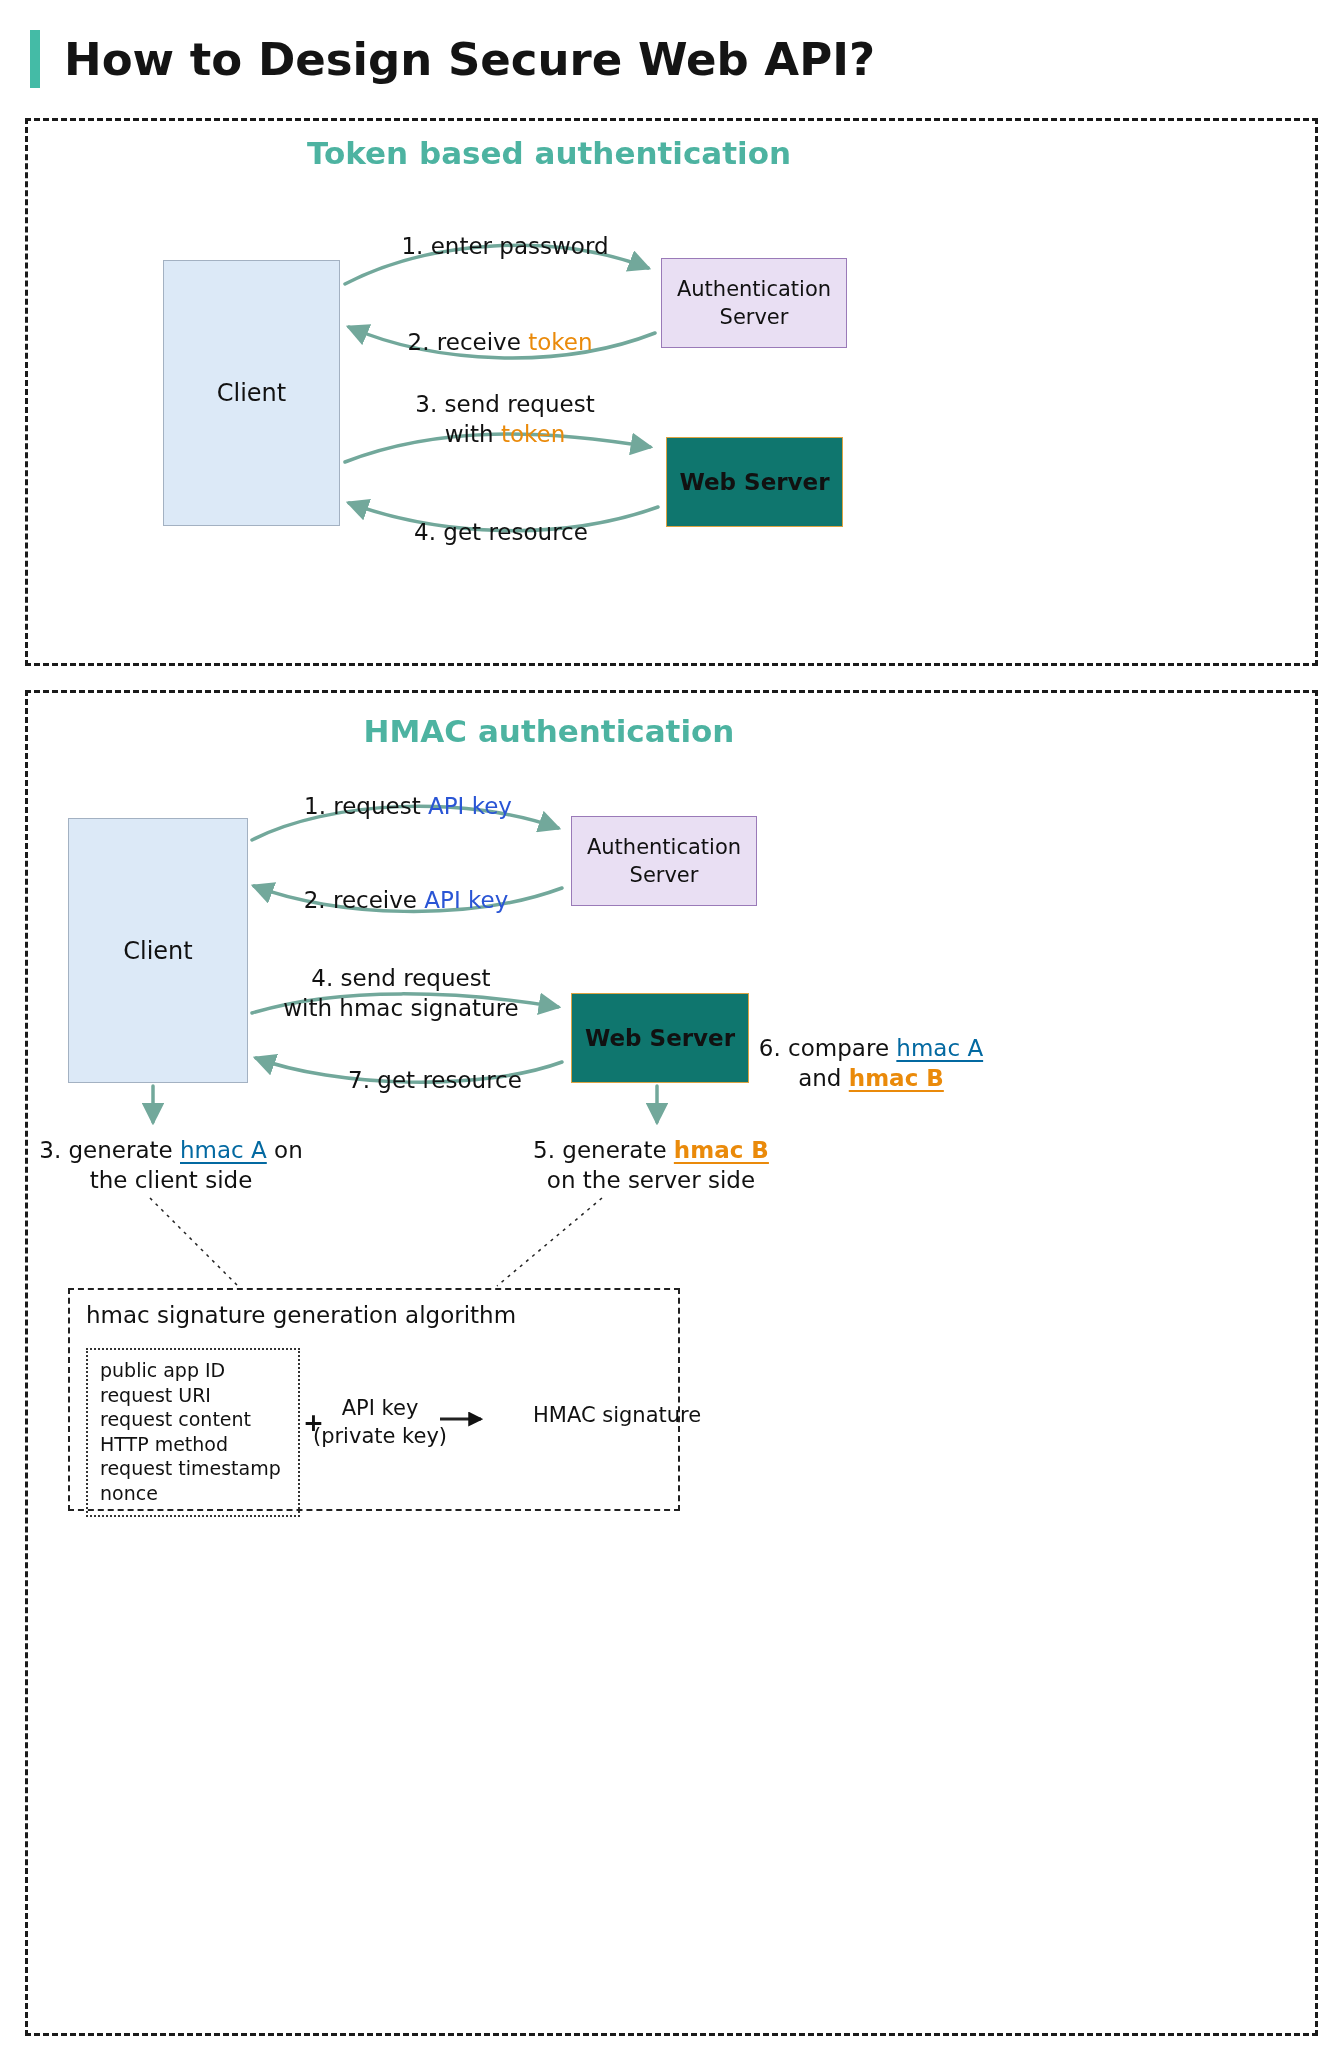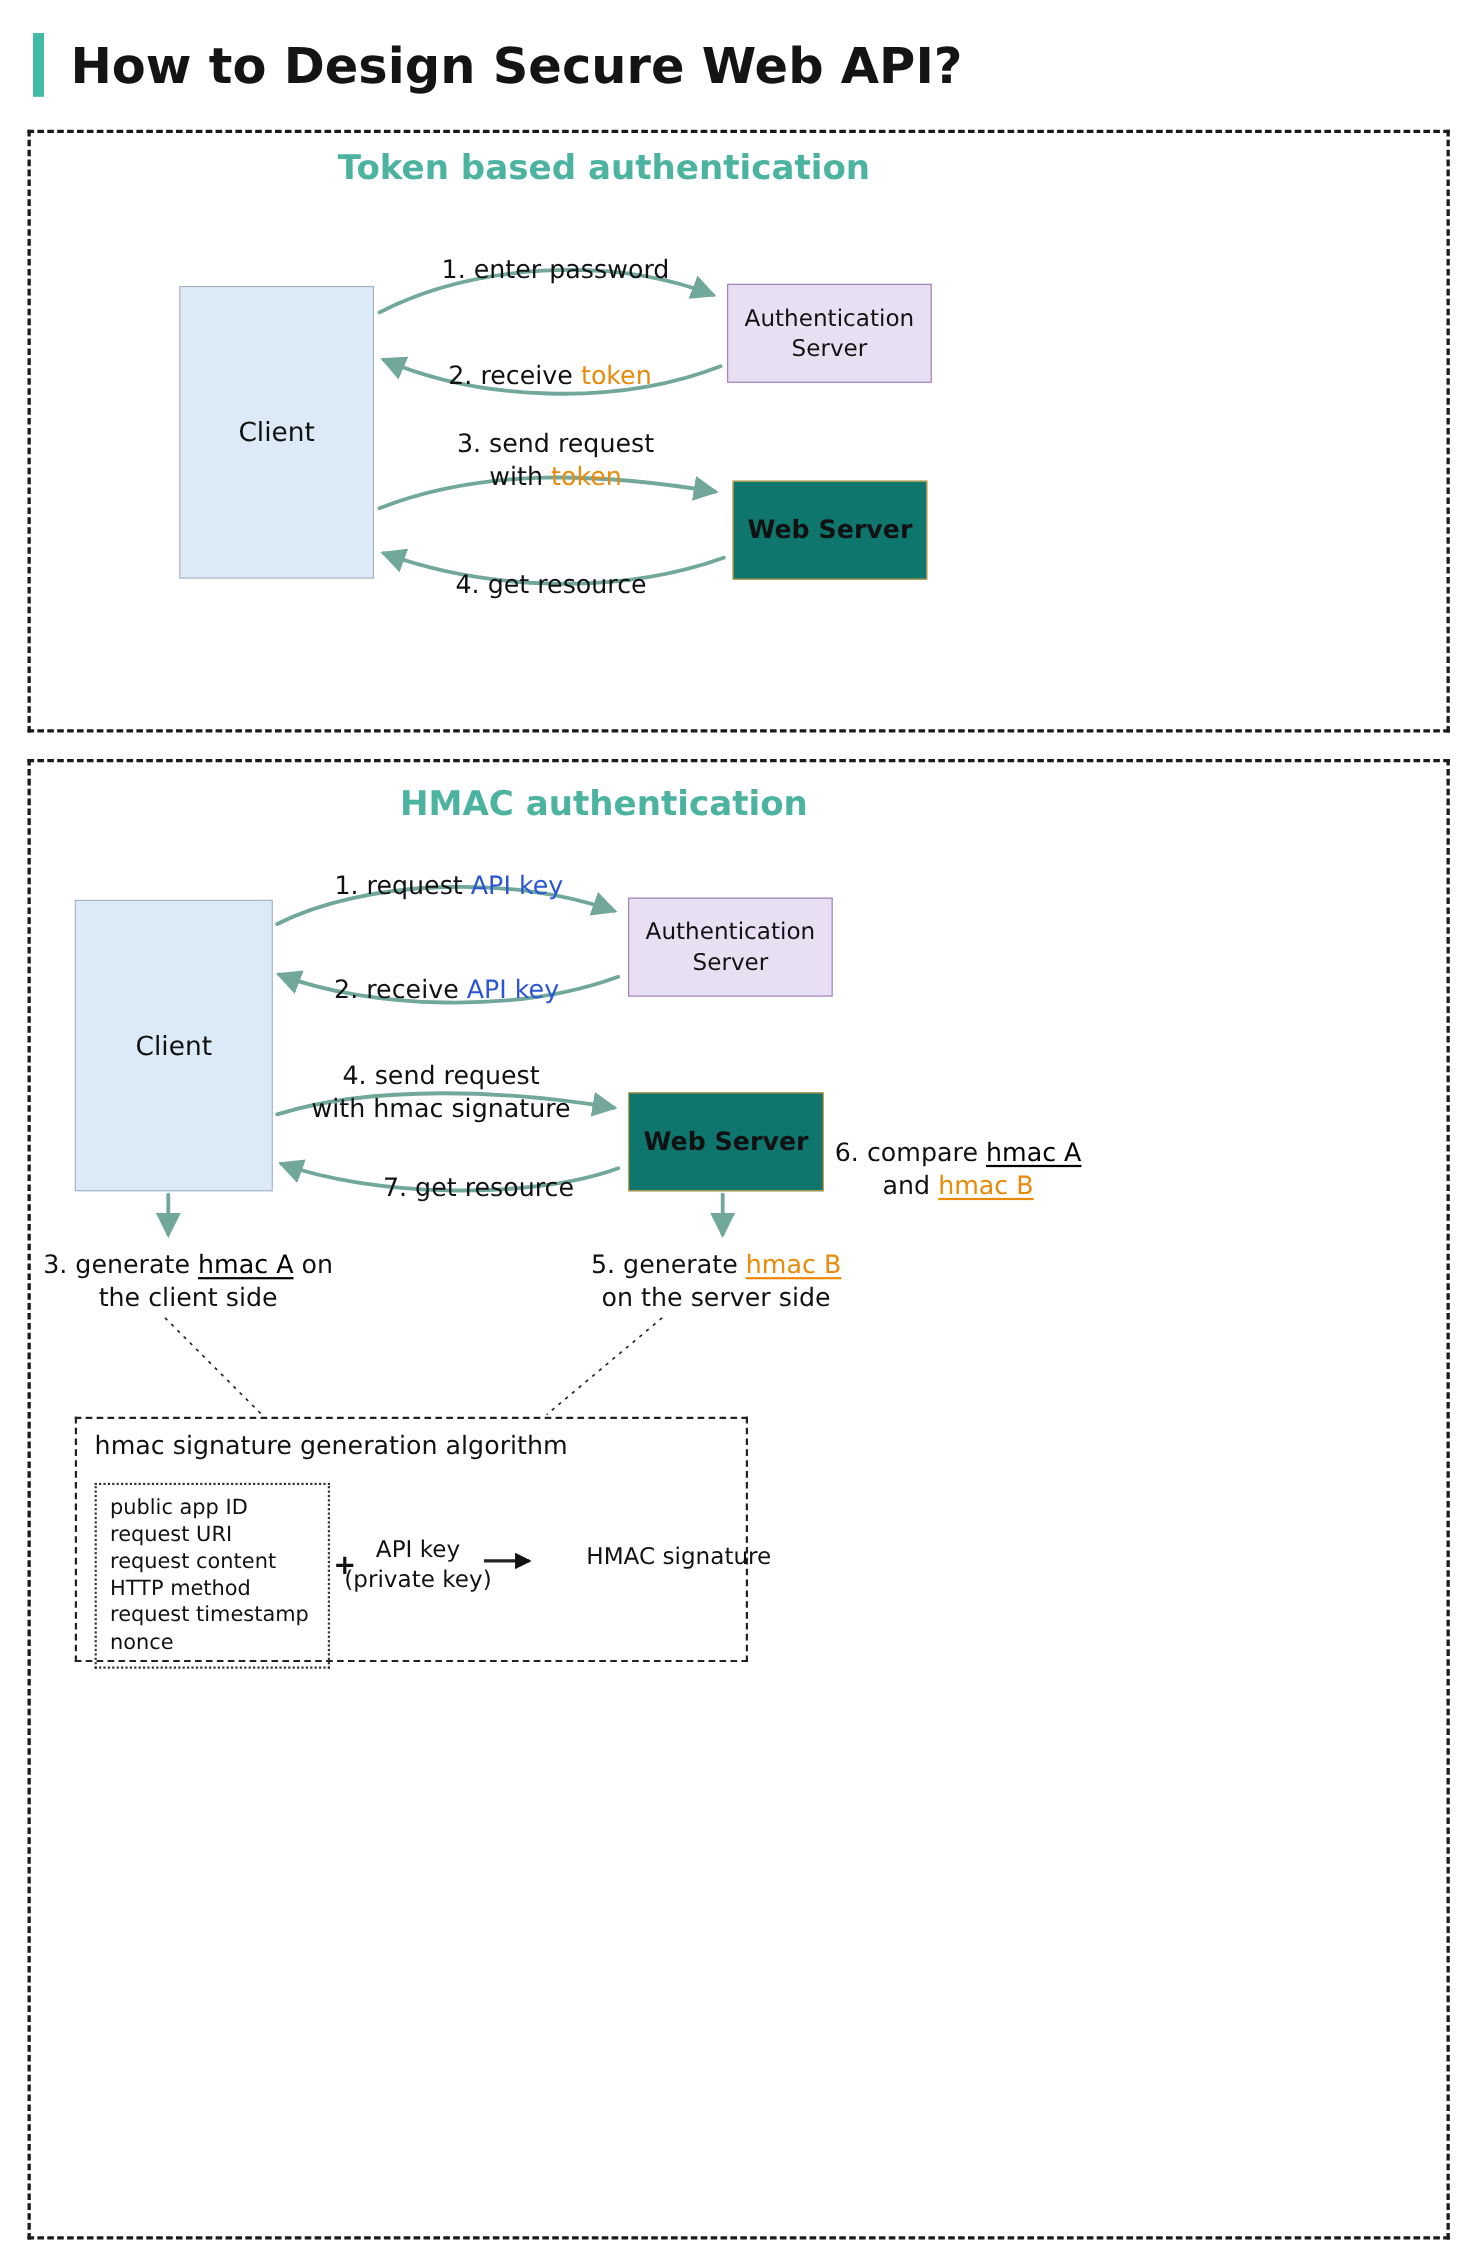--- a/index.html
+++ b/index.html
@@ -15,22 +15,22 @@
   .panel-heading { position:absolute; transform:translateX(-50%); font-size:31px; font-weight:600; color:#4db3a1; white-space:nowrap;margin-left:36px; }
 
   .box { position:absolute; display:flex; align-items:center; justify-content:center; text-align:center; font-size:23px; line-height:30px; color:#111; }
   .box.client { background:#dce9f7; border:1.5px solid #a3b1c2; font-size:24px; }
   .box.auth   { background:#e9dff3; border:1.5px solid #9a7ab8; font-size:21px; line-height:28px; }
   .box.web    { background:#0f766e; border:1.5px solid #dca342;font-weight:bold; }
 
   .lbl { position:absolute; transform:translateX(-50%); font-size:23px; text-align:center; white-space:nowrap; line-height:30px; color:#111; }
   .hl-token { color:#ea8a0a; }
   .hl-key   { color:#2a55d5; }
-  .hl-a { color:#000000; text-decoration:underline; text-decoration-thickness:2px; text-underline-offset:4px; }
-  .hl-b { color:#ea8a0a; text-decoration:underline; text-decoration-thickness:2px; text-underline-offset:4px; }
+  .hl-a { color:#0369a1; text-decoration:underline; text-decoration-thickness:2px; text-underline-offset:4px; }
+  .hl-b { color:#ea8a0a; text-decoration:underline; text-decoration-thickness:2px; text-underline-offset:4px;font-weight:bold; }
 
   .algo-box { position:absolute; border:2px dashed #222; }
   .algo-title { position:absolute; font-size:23px; white-space:nowrap; }
   .inputs-box { position:absolute; border:2px dotted #333; padding:8px 12px 10px 12px; font-size:19px; line-height:24.5px; white-space:nowrap; }
   .plus { position:absolute; font-size:25px; font-weight:700; }
   .keytext { position:absolute; transform:translateX(-50%); text-align:center; font-size:21px; line-height:28px; white-space:nowrap; }
   .output { position:absolute; font-size:21px; white-space:nowrap; }
 
   svg.connectors { position:absolute; top:0; left:0; pointer-events:none; }
 </style>

